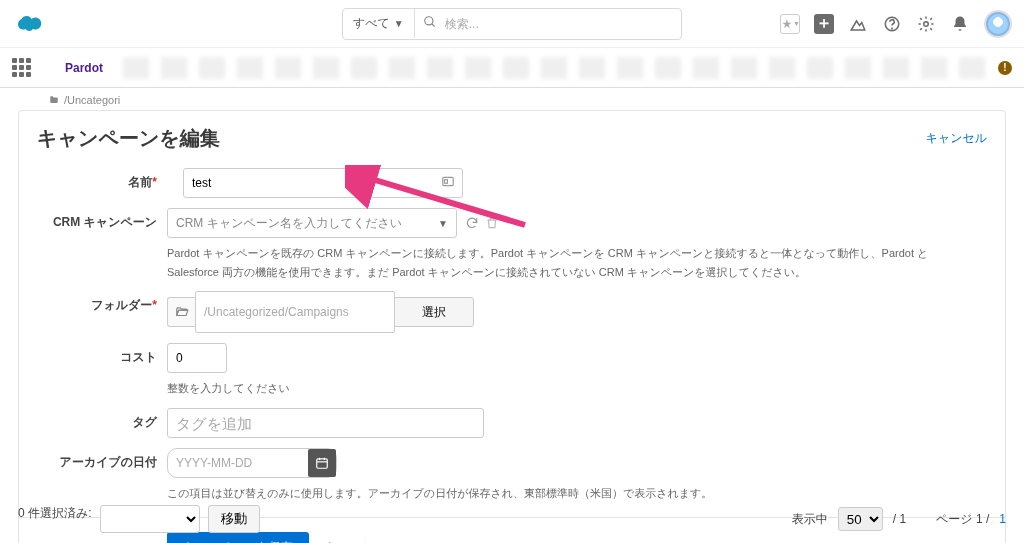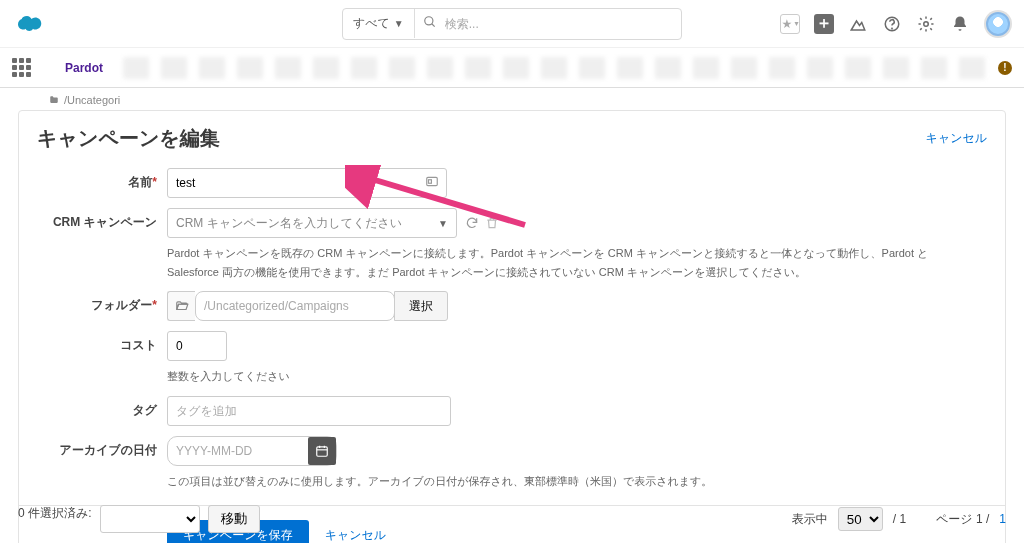--- a/index.html
+++ b/index.html
@@ -38,38 +38,38 @@
   .page-title { font-size:20px; font-weight:700; color:#3a3a3a; }
   .cancel-link { color:#0070d2; font-size:12px; cursor:pointer; }
 
   .form-row { display:flex; margin-bottom:10px; align-items:flex-start; }
   .form-label { width:130px; text-align:right; padding-right:10px; font-size:12px; color:#444; padding-top:6px; font-weight:600;}
   .form-label .req { color:#c23934; }
   .form-body { flex:1; max-width:780px; }
 
   .text-input { width:280px; height:30px; border:1px solid #ccc; border-radius:3px; padding:0 8px; font-size:12px; }
   .text-input-wide { width:280px; }
-  .input-with-icon { position:relative; display:inline-block; }
+  .input-with-icon { position:relative; display:inline-block;margin-left:16px; }
   .input-with-icon .right-icon { position:absolute; right:8px; top:50%; transform:translateY(-50%); color:#999; }
 
   .select-like { width:290px; height:30px; border:1px solid #ccc; border-radius:3px; padding:0 8px; font-size:12px; color:#888; display:flex; align-items:center; justify-content:space-between; background:#fff; cursor:pointer;}
   .caret { font-size:10px; color:#666; }
   .crm-row-icons { display:inline-flex; align-items:center; gap:6px; margin-left:8px; color:#999; }
   .mini-icon { width:14px; height:14px; cursor:pointer; }
 
   .help-text { font-size:11px; color:#666; line-height:1.7; margin-top:6px; }
 
   .folder-row { display:flex; align-items:center; gap:0; }
   .folder-icon { width:28px; height:30px; border:1px solid #ccc; border-right:none; border-radius:3px 0 0 3px; display:flex; align-items:center; justify-content:center; color:#888; background:#f9f9f9;}
-  .folder-input { width:200px; height:30px; border:1px solid #ccc; border-radius:8px; padding:0 8px; font-size:12px; color:#aaa; background:#fff; }
-  .select-btn { height:30px; padding:0 14px; border:1px solid #ccc; border-left:1px solid #ccc; background:#f5f5f5; border-radius:0 3px 3px 0; font-size:12px; cursor:pointer; margin-left:-1px;}
+  .folder-input { width:200px; height:42px; border:1px solid #ccc; border-radius:2px; padding:0 8px; font-size:12px; color:#aaa; background:#fff; }
+  .select-btn { height:30px; padding:0 27px; border:1px solid #ccc; border-left:1px solid #ccc; background:#f5f5f5; border-radius:0 3px 3px 0; font-size:12px; cursor:pointer; margin-left:-1px;}
 
   .cost-input { width:60px; height:30px; border:1px solid #ccc; border-radius:3px; padding:0 8px; font-size:12px; }
 
-  .tag-input { width:284px; height:30px; border:1px solid #ccc; border-radius:3px; padding:0 8px; font-size:12px; }
+  .tag-input { width:317px; height:30px; border:1px solid #ccc; border-radius:3px; padding:0 8px; font-size:15px; }
   .archive-input { width:170px; height:30px; border:1px solid #ccc; border-radius:10px; padding:0 8px; font-size:12px; }
   .archive-wrap { position:relative; display:inline-block;}
   .cal-icon { position:absolute; right:1px; top:1px; width:28px; height:28px; background:#555; border-radius:2px; display:flex; align-items:center; justify-content:center; color:#fff; cursor:pointer; }
 
   .actions-sep { border:none; border-top:1px solid #e3e3e3; margin:14px -18px 14px -18px;}
   .actions { display:flex; align-items:center; gap:16px; padding-left:130px; }
   .primary-btn { background:#0070d2; color:#fff; border:none; border-radius:3px; height:32px; padding:0 16px; font-size:12px; cursor:pointer;}
 
   
   .footer-bar { position:absolute; bottom:10px; left:0; right:0; padding:0 18px; display:flex; align-items:center; font-size:12px; color:#444;}

